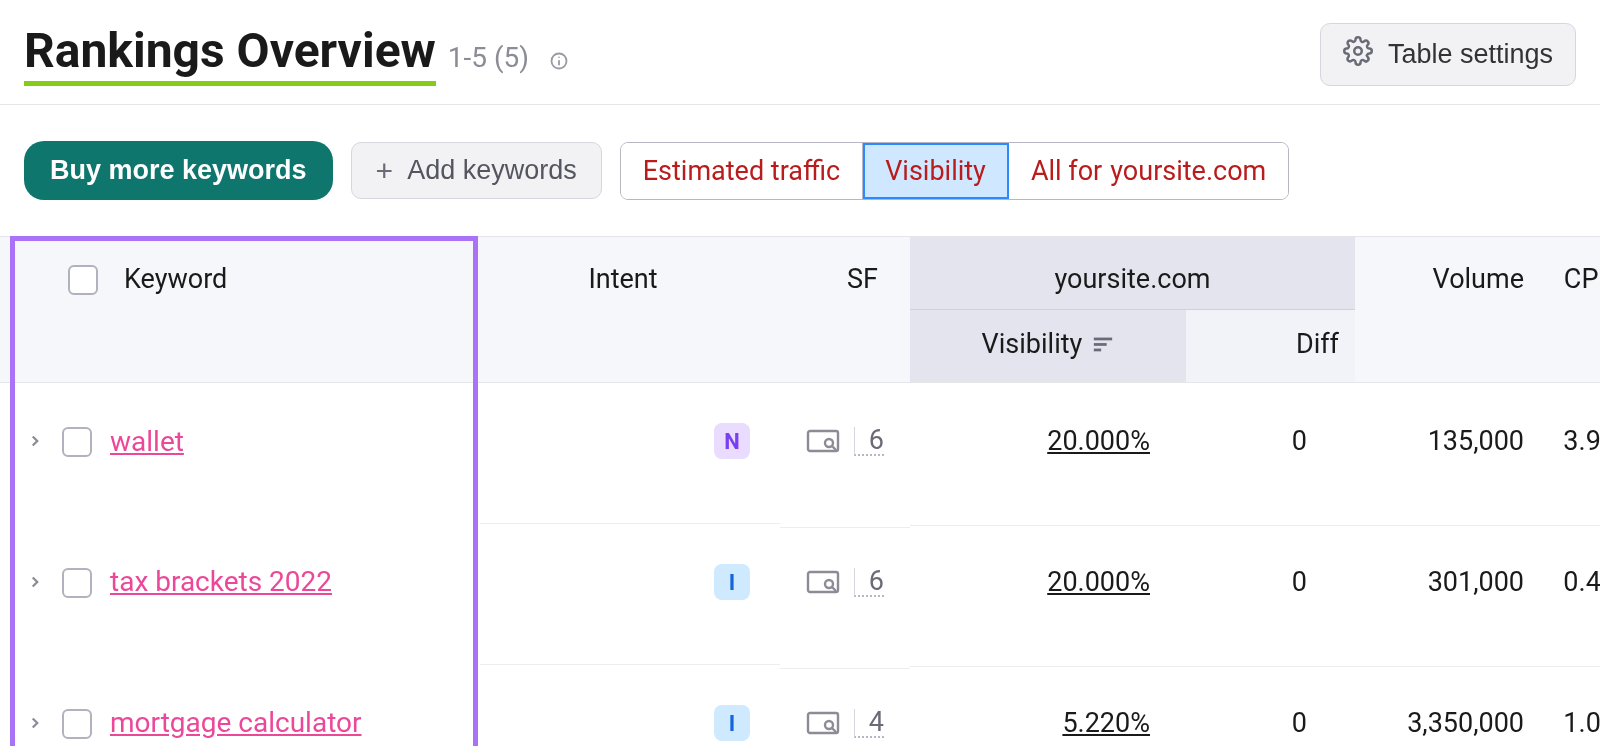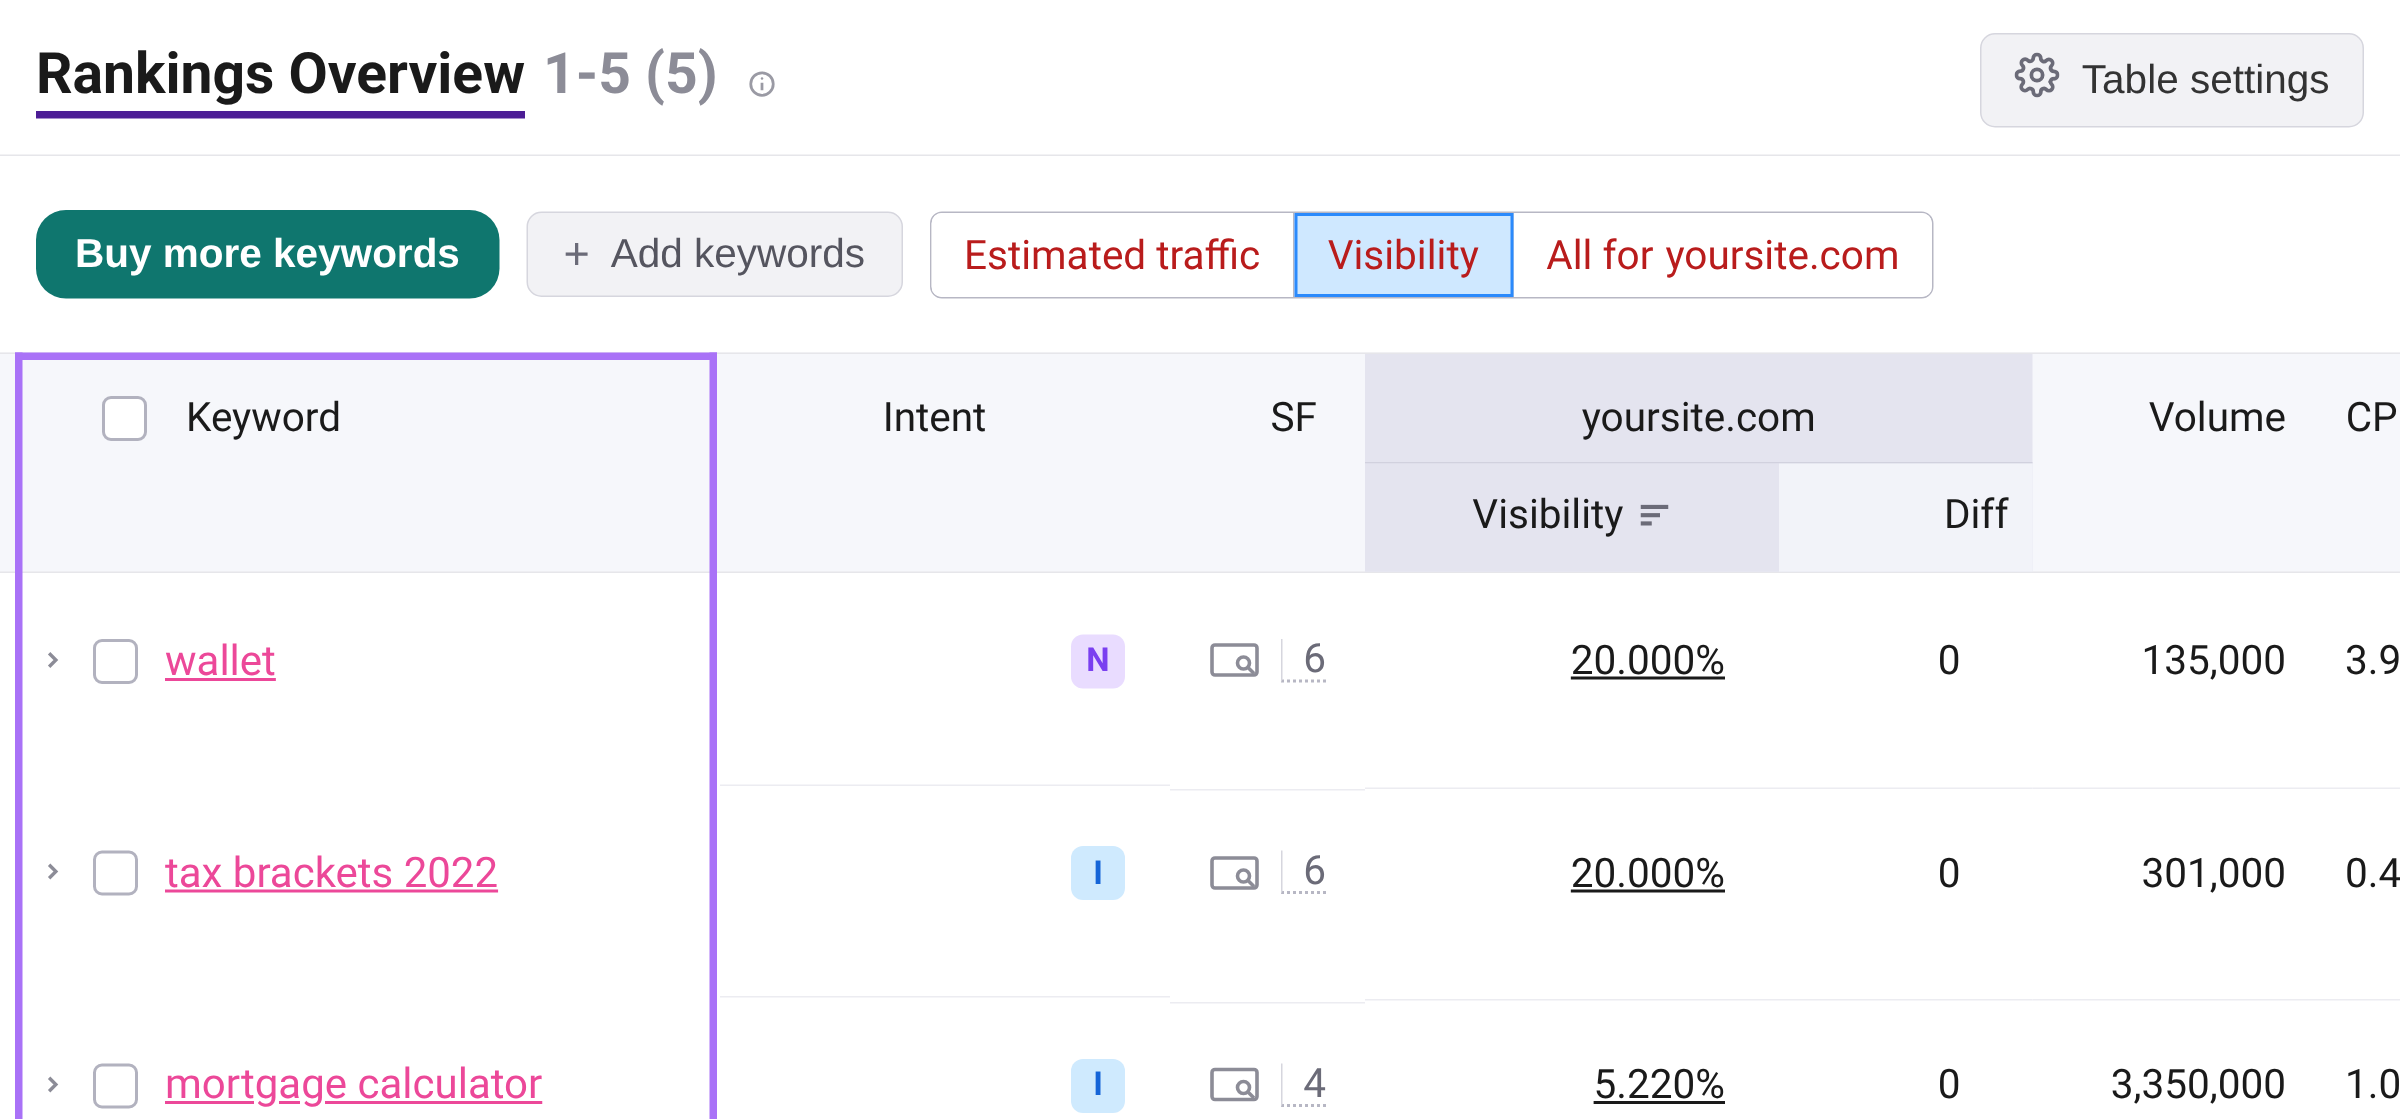--- a/index.html
+++ b/index.html
@@ -17,29 +17,29 @@
     justify-content: space-between;
     padding: 22px 24px 18px 24px;
     border-bottom: 1px solid #e6e6ea;
   }
   .title-left {
     display: flex;
     align-items: baseline;
     gap: 12px;
   }
   .title-main {
-    font-size: 38px;
+    font-size: 48px;
     font-weight: 700;
     color: #1a1a1a;
-    border-bottom: 5px solid #4c1d95;
+    border-bottom: 5px solid #84cc16;
     padding-bottom: 2px;
   }
   .title-range {
-    font-size: 38px;
-    font-weight: 700;
+    font-size: 28px;
+    font-weight: 400;
     color: #8c8c97;
   }
   .title-info {
     margin-left: 8px;
     display: inline-flex;
     align-items: center;
     color: #9a9aa4;
     position: relative;
     top: 4px;
   }

